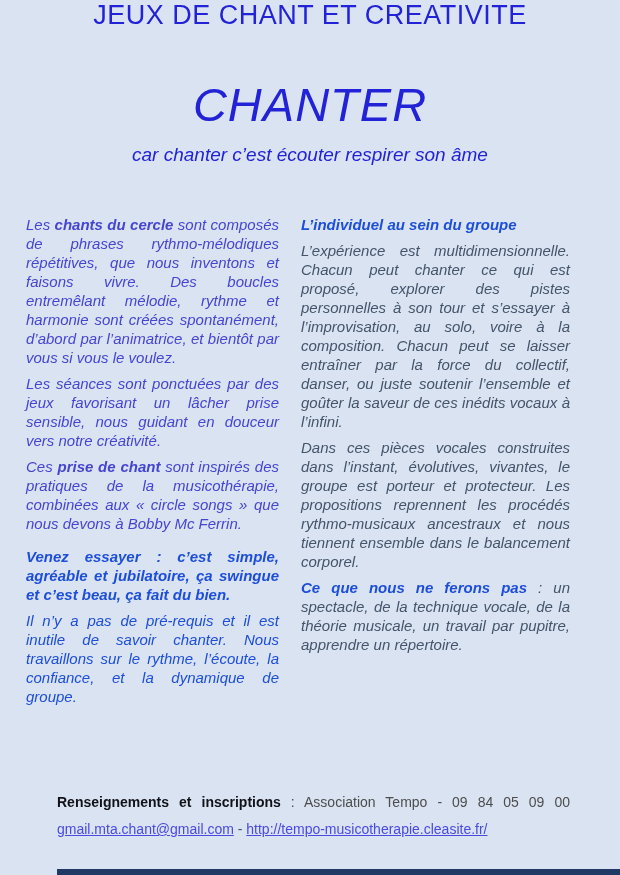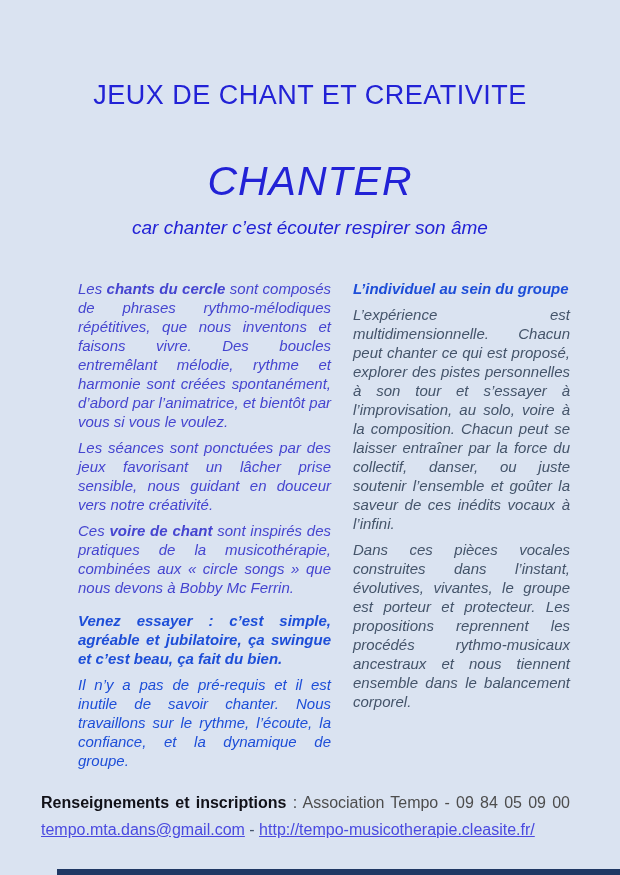--- a/index.html
+++ b/index.html
@@ -7,52 +7,51 @@
     position: relative;
     width: 620px;
     height: 875px;
     background: #dae3f1;
     font-family: "Liberation Sans", sans-serif;
     overflow: hidden;
     box-sizing: border-box;
   }
   .doc-title {
     margin: 0;
-    padding-top: 80px;
     text-align: center;
     color: #2222d6;
     font-size: 27px;
     font-weight: normal;
     letter-spacing: 0.5px;
     line-height: 1.15;
   }
   .big-word {
     margin: 12px;
     margin-top: 48px;
     text-align: center;
     color: #2222d6;
-    font-size: 41px;
+    font-size: 47px;
     font-style: italic;
     font-weight: normal;
     line-height: 1.1;
     letter-spacing: 1px;
   }
   .tagline {
     margin-top: 6px;
     text-align: center;
     color: #2222d6;
     font-style: italic;
     font-size: 19px;
     line-height: 1.3;
   }
   .columns {
     display: flex;
     gap: 22px;
-    padding: 0 50px 0 78px;
-    margin-top: 38px;
+    padding: 0 50px 0 26px;
+    margin-top: 48px;
     align-items: flex-start;
   }
   .col-left  { width: 253px; flex: none; }
   .col-right { flex: 1; min-width: 0; }
   .columns p {
     margin: 0 0 7px 0;
     text-align: justify;
     font-style: italic;
     font-size: 15px;
     line-height: 19px;
@@ -62,24 +61,24 @@
   .txt-dark  { color: #1d4ed8; }
   .seg-bold  { font-weight: bold; }
   p.lead-gap { margin-top: 14px; }
   .col-right .group-heading {
     font-weight: bold;
     text-align: left;
     margin-bottom: 7px;
   }
   .footer {
     position: absolute;
-    left: 41px;
+    left: 57px;
     right: 50px;
     top: 790px;
-    font-size: 16px;
+    font-size: 14px;
     line-height: 25px;
     color: #4d4d4d;
   }
   .footer-info {
     text-align: justify;
     text-align-last: justify;
   }
   .footer-info .label { color: #111118; font-weight: bold; }
   .footer-links { margin-top: 2px; }
   .footer-links a {
@@ -108,38 +107,39 @@
 
   <div class="tagline">car chanter c’est écouter respirer son âme</div>
 
   <div class="columns">
 
     <div class="col-left">
       <p class="txt-blue"><span>Les </span><span class="seg-bold">chants du cercle</span><span> sont composés de phrases rythmo-mélodiques répétitives, que nous inventons et faisons vivre. Des boucles entremêlant mélodie, rythme et harmonie sont créées spontanément, d’abord par l’animatrice, et bientôt par vous si vous le voulez.</span></p>
 
       <p class="txt-blue">Les séances sont ponctuées par des jeux favorisant un lâcher prise sensible, nous guidant en douceur vers notre créativité.</p>
 
-      <p class="txt-blue"><span>Ces </span><span class="seg-bold">voire de chant</span><span> sont inspirés des pratiques de la musicothérapie, combinées aux « circle songs » que nous devons à Bobby Mc Ferrin.</span></p>
+      <p class="txt-blue"><span>Ces </span><span class="seg-bold">prise de chant</span><span> sont inspirés des pratiques de la musicothérapie, combinées aux « circle songs » que nous devons à Bobby Mc Ferrin.</span></p>
 
       <p class="txt-dark seg-bold lead-gap">Venez essayer : c’est simple, agréable et jubilatoire, ça swingue et c’est beau, ça fait du bien.</p>
 
       <p class="txt-dark">Il n’y a pas de pré-requis et il est inutile de savoir chanter. Nous travaillons sur le rythme, l’écoute, la confiance, et la dynamique de groupe.</p>
     </div>
 
     <div class="col-right">
       <p class="txt-dark group-heading">L’individuel au sein du groupe</p>
 
       <p class="txt-slate">L’expérience est multidimensionnelle. Chacun peut chanter ce qui est proposé, explorer des pistes personnelles à son tour et s’essayer à l’improvisation, au solo, voire à la composition. Chacun peut se laisser entraîner par la force du collectif, danser, ou juste soutenir l’ensemble et goûter la saveur de ces inédits vocaux à l’infini.</p>
 
       <p class="txt-slate">Dans ces pièces vocales construites dans l’instant, évolutives, vivantes, le groupe est porteur et protecteur. Les propositions reprennent les procédés rythmo-musicaux ancestraux et nous tiennent ensemble dans le balancement corporel.</p>
 
+      <p class="txt-slate"><span class="txt-dark seg-bold">Ce que nous ne ferons pas</span><span> : un spectacle, de la technique vocale, de la théorie musicale, un travail par pupitre, apprendre un répertoire.</span></p>
     </div>
 
   </div>
 
   <div class="footer">
     <div class="footer-info"><span class="label">Renseignements et inscriptions</span><span> : Association Tempo - 09 84 05 09 00</span></div>
-    <div class="footer-links"><a>tempo.mta.dans@gmail.com</a><span class="sep"> - </span><a>http://tempo-musicotherapie.cleasite.fr/</a></div>
+    <div class="footer-links"><a>gmail.mta.chant@gmail.com</a><span class="sep"> - </span><a>http://tempo-musicotherapie.cleasite.fr/</a></div>
   </div>
 
   <div class="edge-bar"></div>
 
 </div>
 
 </body></html>

